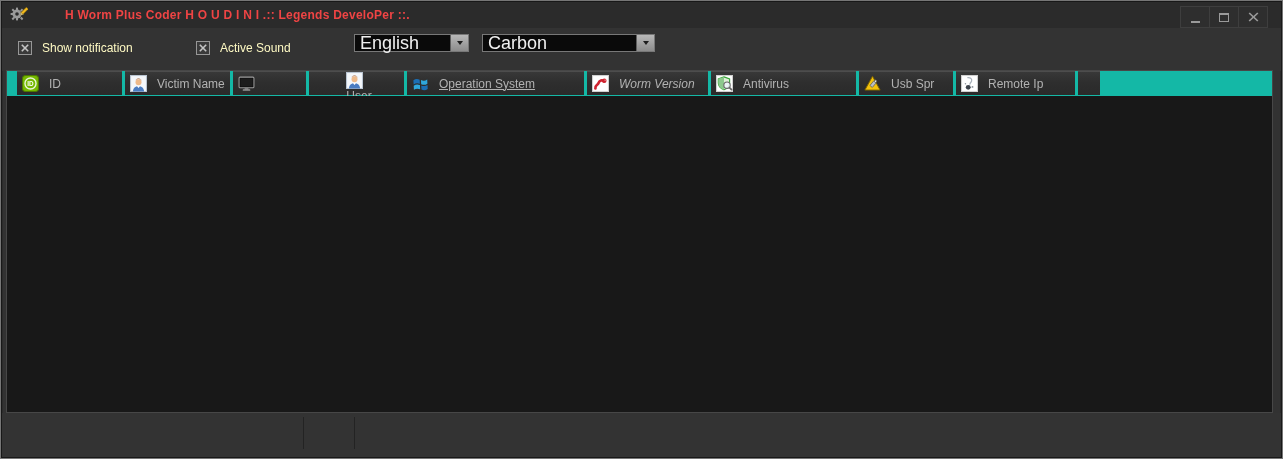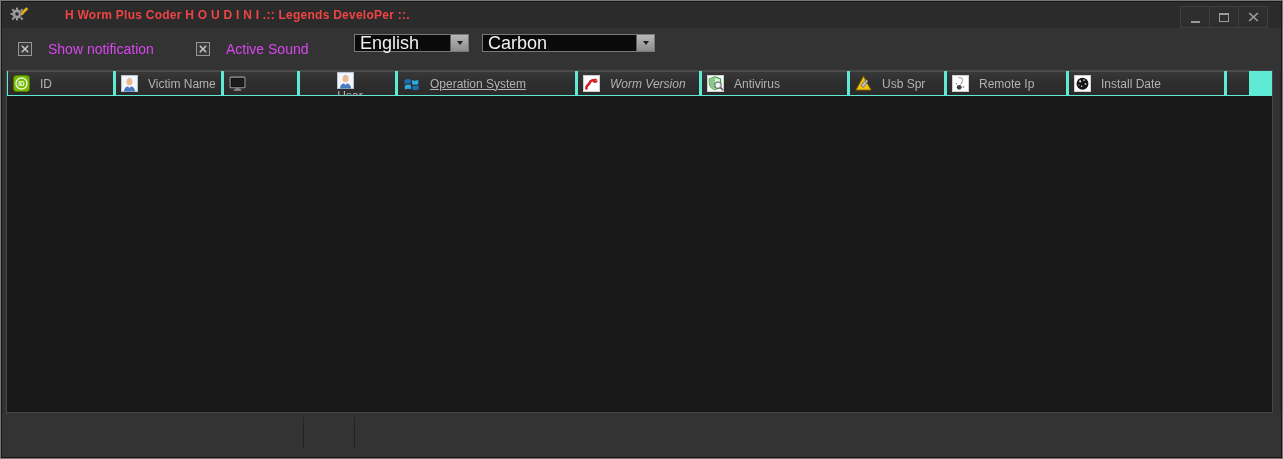--- a/index.html
+++ b/index.html
@@ -31,42 +31,42 @@
   .toolbar { position:absolute; left:1px; top:27px; right:1px; height:43px;
              background:#333333; }
   .checkbox-row { position:absolute; display:flex; align-items:center; }
   .cb-notification { left:16px; top:13px; }
   .cb-sound { left:194px; top:13px; }
   .cbx { width:14px; height:14px; box-sizing:border-box; background:#3a3a3a;
          border:1px solid #979797; display:flex; align-items:center;
          justify-content:center; }
   .cbx svg { display:none; }
   .cbx.checked svg { display:block; }
-  .cb-label { margin-left:16px; font-size:14px; color:#d946ef; white-space:nowrap; }
+  .cb-label { margin-left:10px; font-size:12px; color:#fef9c3; white-space:nowrap; }
 
   .dropdown { position:absolute; top:6px; height:18px; box-sizing:border-box;
               background:#0a0a0a; border:1px solid #787878; }
   .dd-language { left:352px; width:115px; }
   .dd-theme { left:480px; width:173px; }
   .dd-value { position:absolute; left:5px; top:1px; font-size:18px;
               color:#f0f0f0; line-height:14px; white-space:nowrap; }
   .dd-btn { position:absolute; right:0; top:0; bottom:0; width:17px;
             background:linear-gradient(#b8b8b8,#8c8c8c);
             border-left:1px solid #5e5e5e; display:flex; align-items:center;
             justify-content:center; }
   .dd-btn::after { content:""; width:0; height:0;
                    border-left:3.5px solid transparent;
                    border-right:3.5px solid transparent;
                    border-top:4.5px solid #1d1d1d; }
 
   
   .grid { position:absolute; left:5px; top:69px; width:1267px; height:343px;
           box-sizing:border-box; border:1px solid #474747; background:#181818; }
   .grid-header { position:absolute; left:0; top:0; right:0; height:25px;
-                 background:#5eead4; display:flex; padding-left:1px;
+                 background:#14b8a6; display:flex; padding-left:10px;
                  box-sizing:border-box; overflow:hidden; }
   .hcell { flex:0 0 auto; height:24px; margin-right:3px; box-sizing:border-box;
            background:linear-gradient(180deg,#383838 0%,#2e2e2e 45%,#2a2a2a 100%);
            border-top:1px solid #4d4d4d; display:flex; align-items:center;
            padding-left:5px; color:#b2b2b2; font-size:12px; white-space:nowrap;
            cursor:default; }
   .hicon { width:17px; height:17px; flex:0 0 17px; margin-right:10px; }
   .hicon svg { width:100%; height:100%; display:block; }
   .grid-body { position:absolute; left:0; top:25px; right:0; bottom:0;
                background:#181818; }
@@ -254,34 +254,20 @@
             <svg viewBox="0 0 16 16">
               <rect x="0.5" y="0.5" width="15" height="15" fill="#ffffff" stroke="#cfcfcf"></rect>
               <path d="M6,2.5 C8.5,2 10.5,3.5 10,5.5 C9.6,7.1 8.2,7.4 8.4,9" fill="none" stroke="#aab2bb" stroke-width="1.2"></path>
               <circle cx="6.8" cy="11.6" r="2.3" fill="#3c424a"></circle>
               <circle cx="10.8" cy="11.2" r="0.9" fill="#8a929b"></circle>
               <circle cx="4.2" cy="8.2" r="0.7" fill="#8a929b"></circle>
             </svg>
           </span>
           <span>Remote Ip</span>
         </div>
-        <div class="hcell" style="width: 155px;">
-          <span class="hicon">
-            <svg viewBox="0 0 16 16">
-              <rect x="0.5" y="0.5" width="15" height="15" fill="#ffffff" stroke="#cfcfcf"></rect>
-              <circle cx="8" cy="8.2" r="5.6" fill="#141414"></circle>
-              <circle cx="5.8" cy="6" r="1" fill="#ffffff" opacity="0.9"></circle>
-              <circle cx="9.4" cy="4.8" r="0.8" fill="#ffffff" opacity="0.8"></circle>
-              <circle cx="10.8" cy="8.4" r="0.9" fill="#ffffff" opacity="0.7"></circle>
-              <circle cx="7.2" cy="10.6" r="0.8" fill="#ffffff" opacity="0.75"></circle>
-              <circle cx="4.6" cy="9.6" r="0.6" fill="#ffffff" opacity="0.6"></circle>
-            </svg>
-          </span>
-          <span>Install Date</span>
-        </div>
         <div class="hcell" style="width: 22px;"></div>
       </div>
     <div class="grid-body"></div>
   </div>
 
   <div class="statusbar">
     <span class="sb-panel" style="left:6px;"></span>
     <span class="sb-panel" style="left:306px;"></span>
     <span class="sb-panel" style="left:357px;"></span>
     <span class="sb-div sb-div-1"></span>

